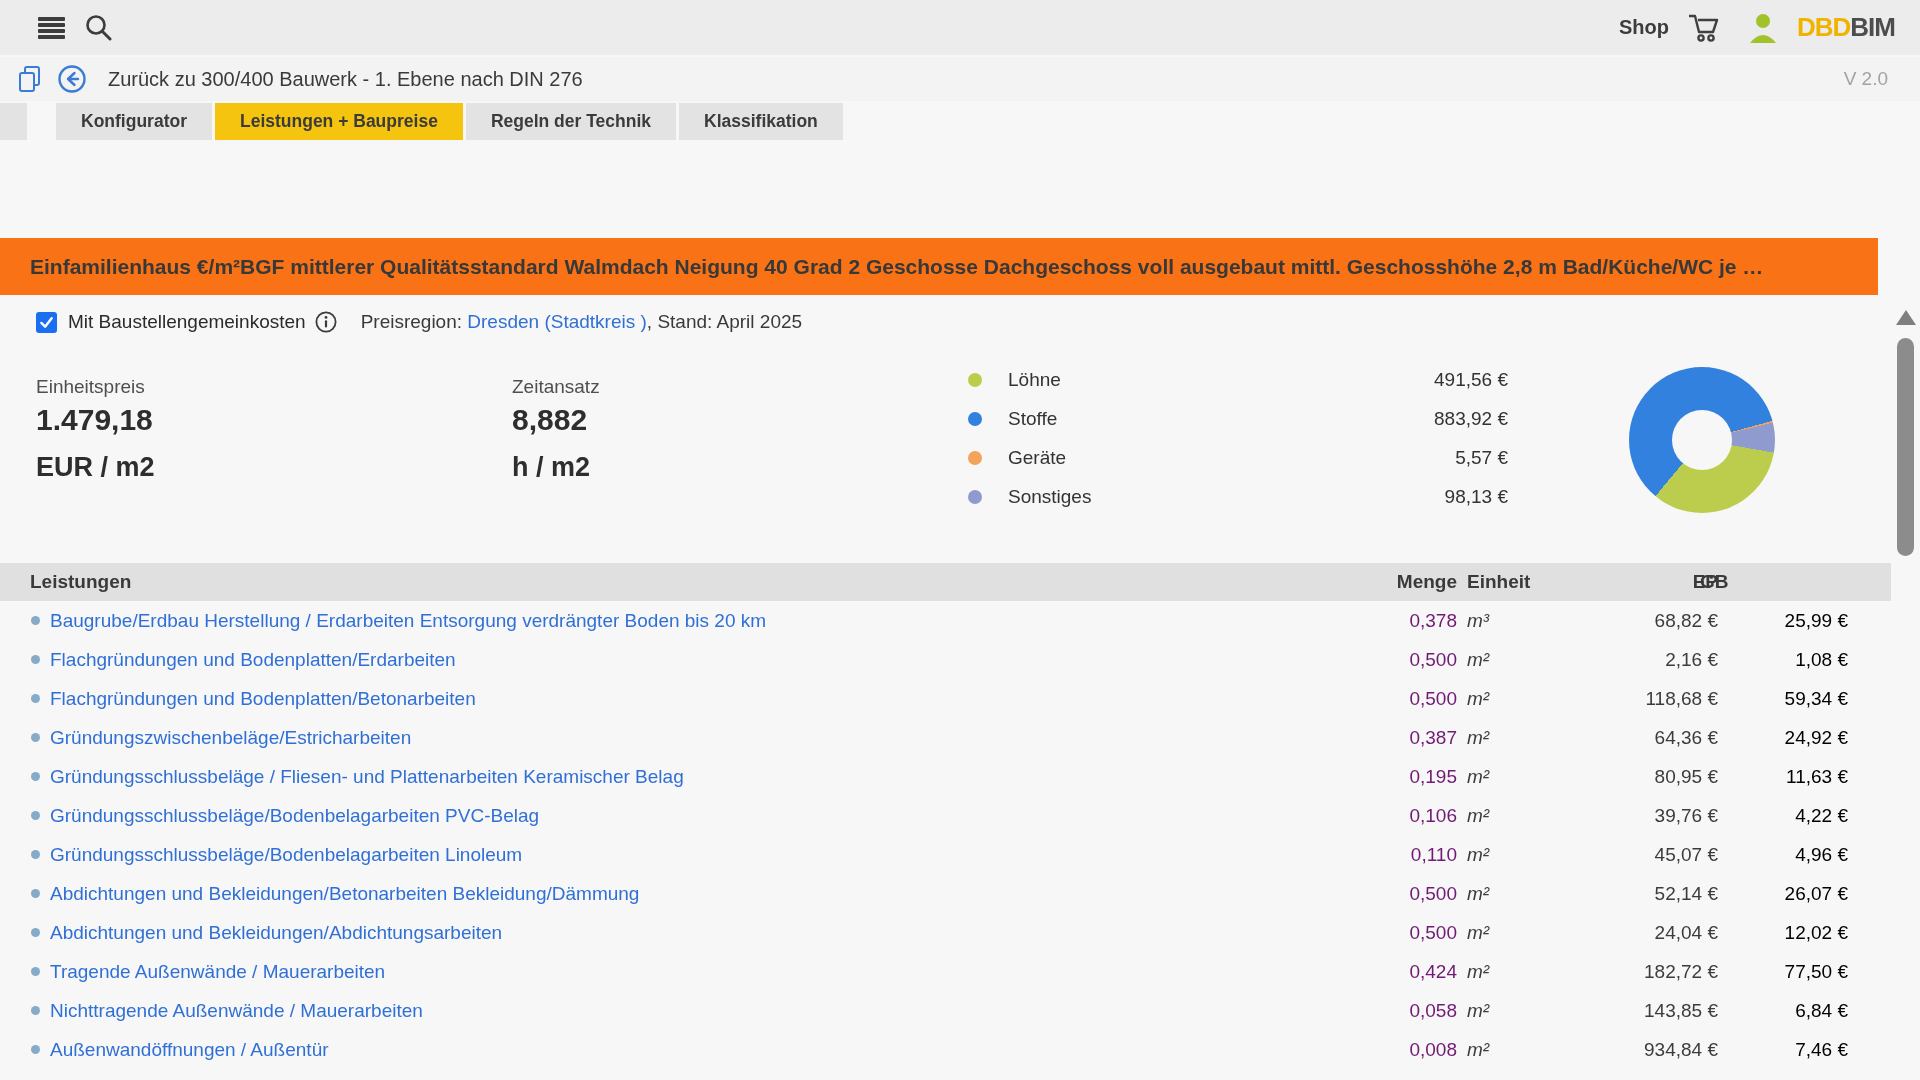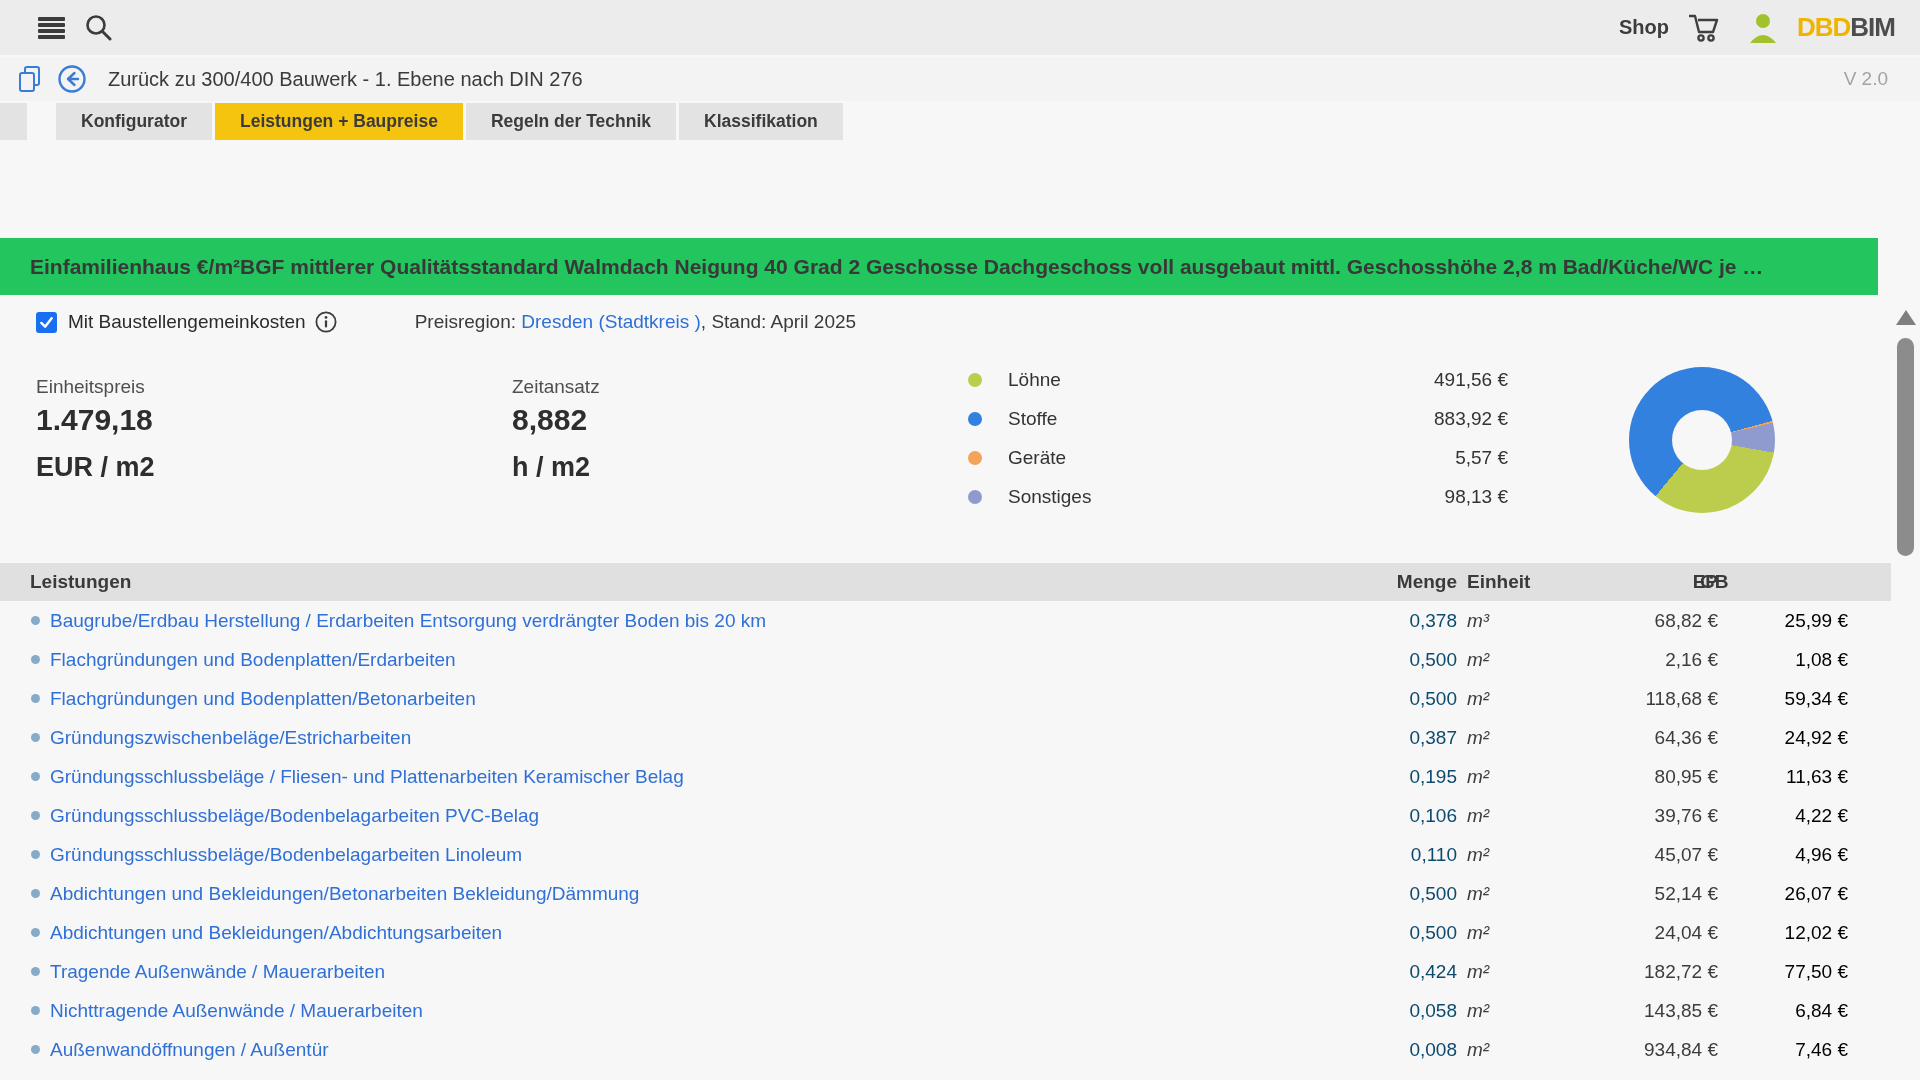--- a/index.html
+++ b/index.html
@@ -28,30 +28,30 @@
   .version { position:absolute; right:32px; font-size:19px; color:#a3a3a3; }
 
   
   .tabsrow { position:absolute; left:0; top:103px; height:37px; display:flex; align-items:stretch; }
   .tab-spacer { width:27px; background:#e3e3e3; margin-right:29px; }
   .tab { background:#e3e3e3; color:#3b3b3b; font-size:17.5px; font-weight:700;
          padding:0 25px; display:flex; align-items:center; margin-right:3px; cursor:pointer; white-space:nowrap; }
   .tab.active { background:#f5c40f; }
 
   
-  .titleband { position:absolute; left:0; top:238px; width:1878px; height:57px; background:#22c55e;
+  .titleband { position:absolute; left:0; top:238px; width:1878px; height:57px; background:#f97316;
                display:flex; align-items:center; padding-left:30px; font-size:21px; font-weight:700;
                color:#383838; white-space:nowrap; overflow:hidden; }
 
   
   .optrow { position:absolute; left:36px; top:305px; height:34px; display:flex; align-items:center; font-size:19px; }
   .checkbox { width:21px; height:21px; background:#1a6ff0; border-radius:3px; display:flex; align-items:center; justify-content:center; cursor:pointer; }
   .cb-label { margin-left:11px; color:#2b2b2b; cursor:default; }
   .info-ic { margin-left:9px; width:22px; height:22px; cursor:pointer; }
-  .region-group { margin-left:78px; white-space:nowrap; }
+  .region-group { margin-left:24px; white-space:nowrap; }
   .link { color:#3070d6; cursor:pointer; text-decoration:none; }
 
   
   .stat-label { position:absolute; font-size:19px; color:#4f4f4f; }
   .stat-value { position:absolute; font-size:30px; font-weight:700; color:#2e2e2e; }
   .stat-unit  { position:absolute; font-size:27px; font-weight:700; color:#2e2e2e; }
 
   
   .legend { position:absolute; left:968px; top:360px; width:540px; }
   .legend-row { position:relative; height:39px; display:flex; align-items:center; font-size:19px; }
@@ -69,21 +69,21 @@
   .col-name { left:30px; }
   .col-menge { left:1280px; width:177px; text-align:right; }
   .col-einheit { left:1467px; }
   .col-ep { left:1560px; width:158px; text-align:right; }
   .col-gb { left:1700px; width:148px; text-align:left; }
 
   .tbody { position:absolute; left:0; top:601px; width:1891px; }
   .trow { position:relative; height:39px; font-size:19px; line-height:39px; }
   .trow .bullet { position:absolute; left:31px; top:15px; width:9px; height:9px; border-radius:50%; background:#86abc9; }
   .trow .c-name { position:absolute; left:50px; color:#3070d6; cursor:pointer; white-space:nowrap; }
-  .trow .c-menge { position:absolute; left:1280px; width:177px; text-align:right; color:#0c4a6e; }
+  .trow .c-menge { position:absolute; left:1280px; width:177px; text-align:right; color:#701a75; }
   .trow .c-einheit { position:absolute; left:1467px; color:#3c3c3c;font-style:italic; }
   .trow .c-ep { position:absolute; left:1560px; width:158px; text-align:right; color:#3c3c3c; }
   .trow .c-gb { position:absolute; left:1700px; width:148px; text-align:right; color:#000000; }
 
   
   .scroll-up { position:absolute; left:1896px; top:310px; width:0; height:0; cursor:pointer;
                border-left:10px solid transparent; border-right:10px solid transparent; border-bottom:15px solid #7f7f7f; }
   .scroll-thumb { position:absolute; left:1897px; top:338px; width:17px; height:218px; background:#8c8c8c; border-radius:9px; cursor:pointer; }
 </style>
 </head>

